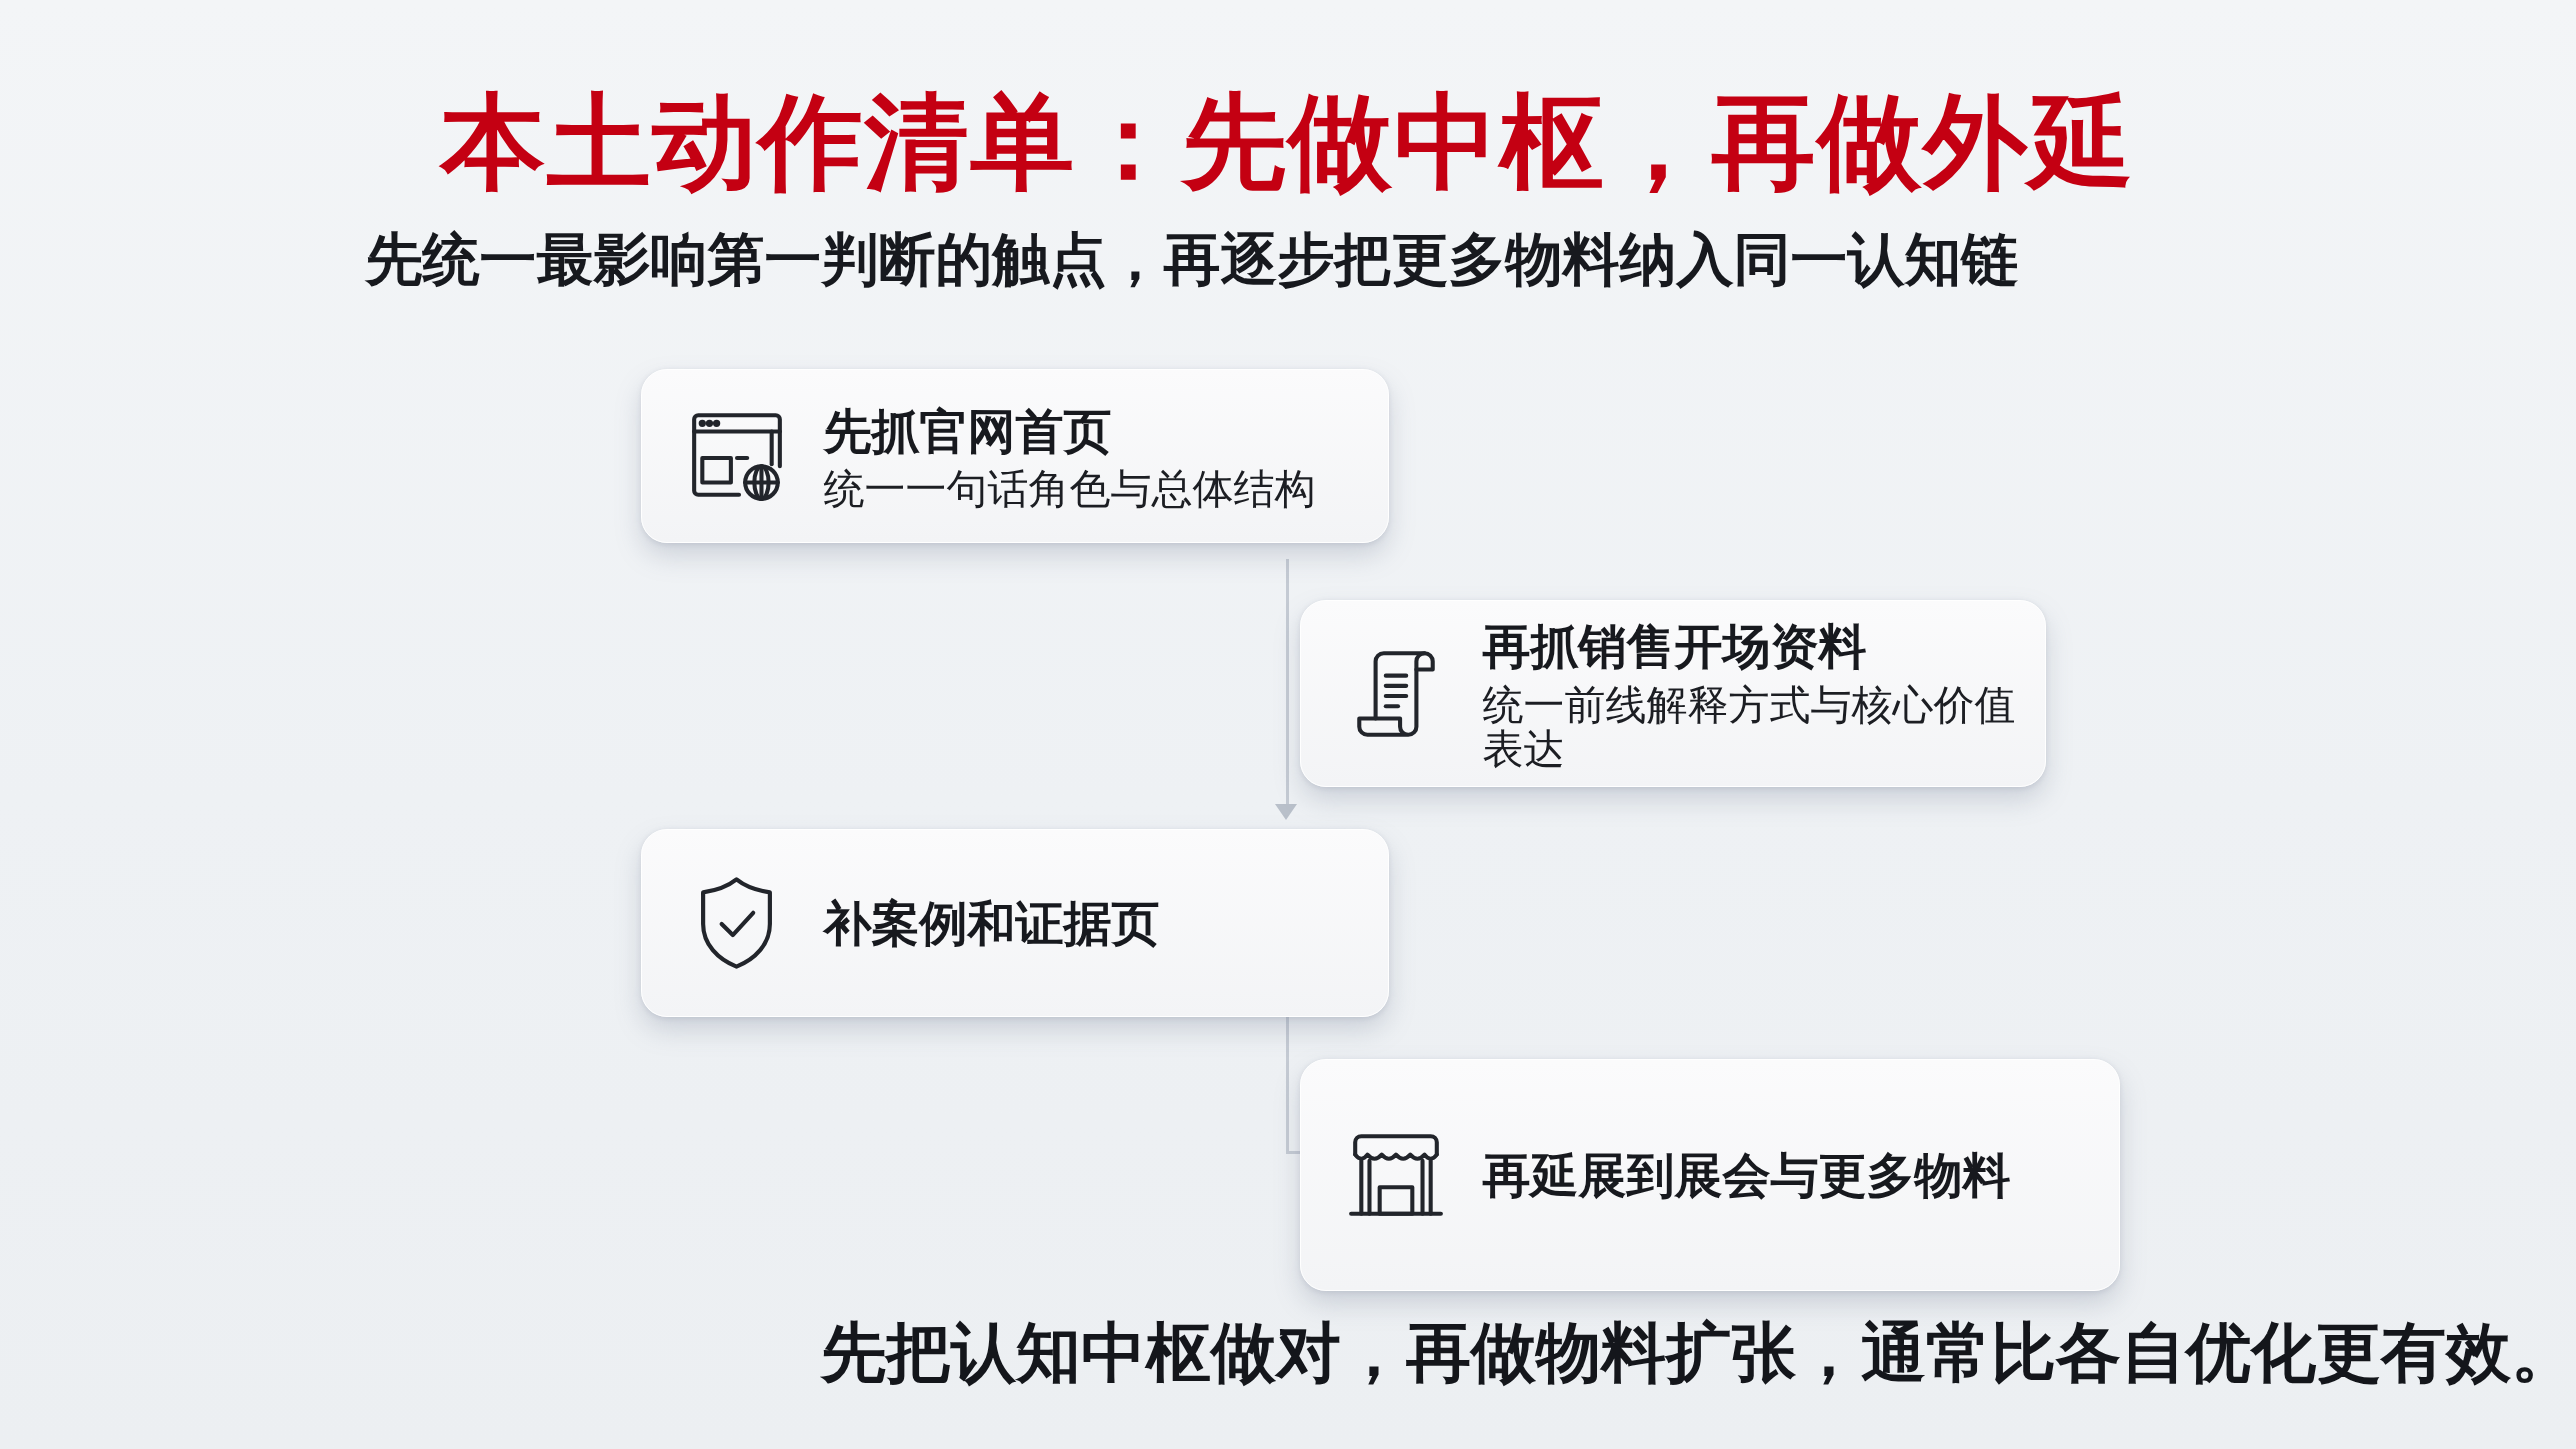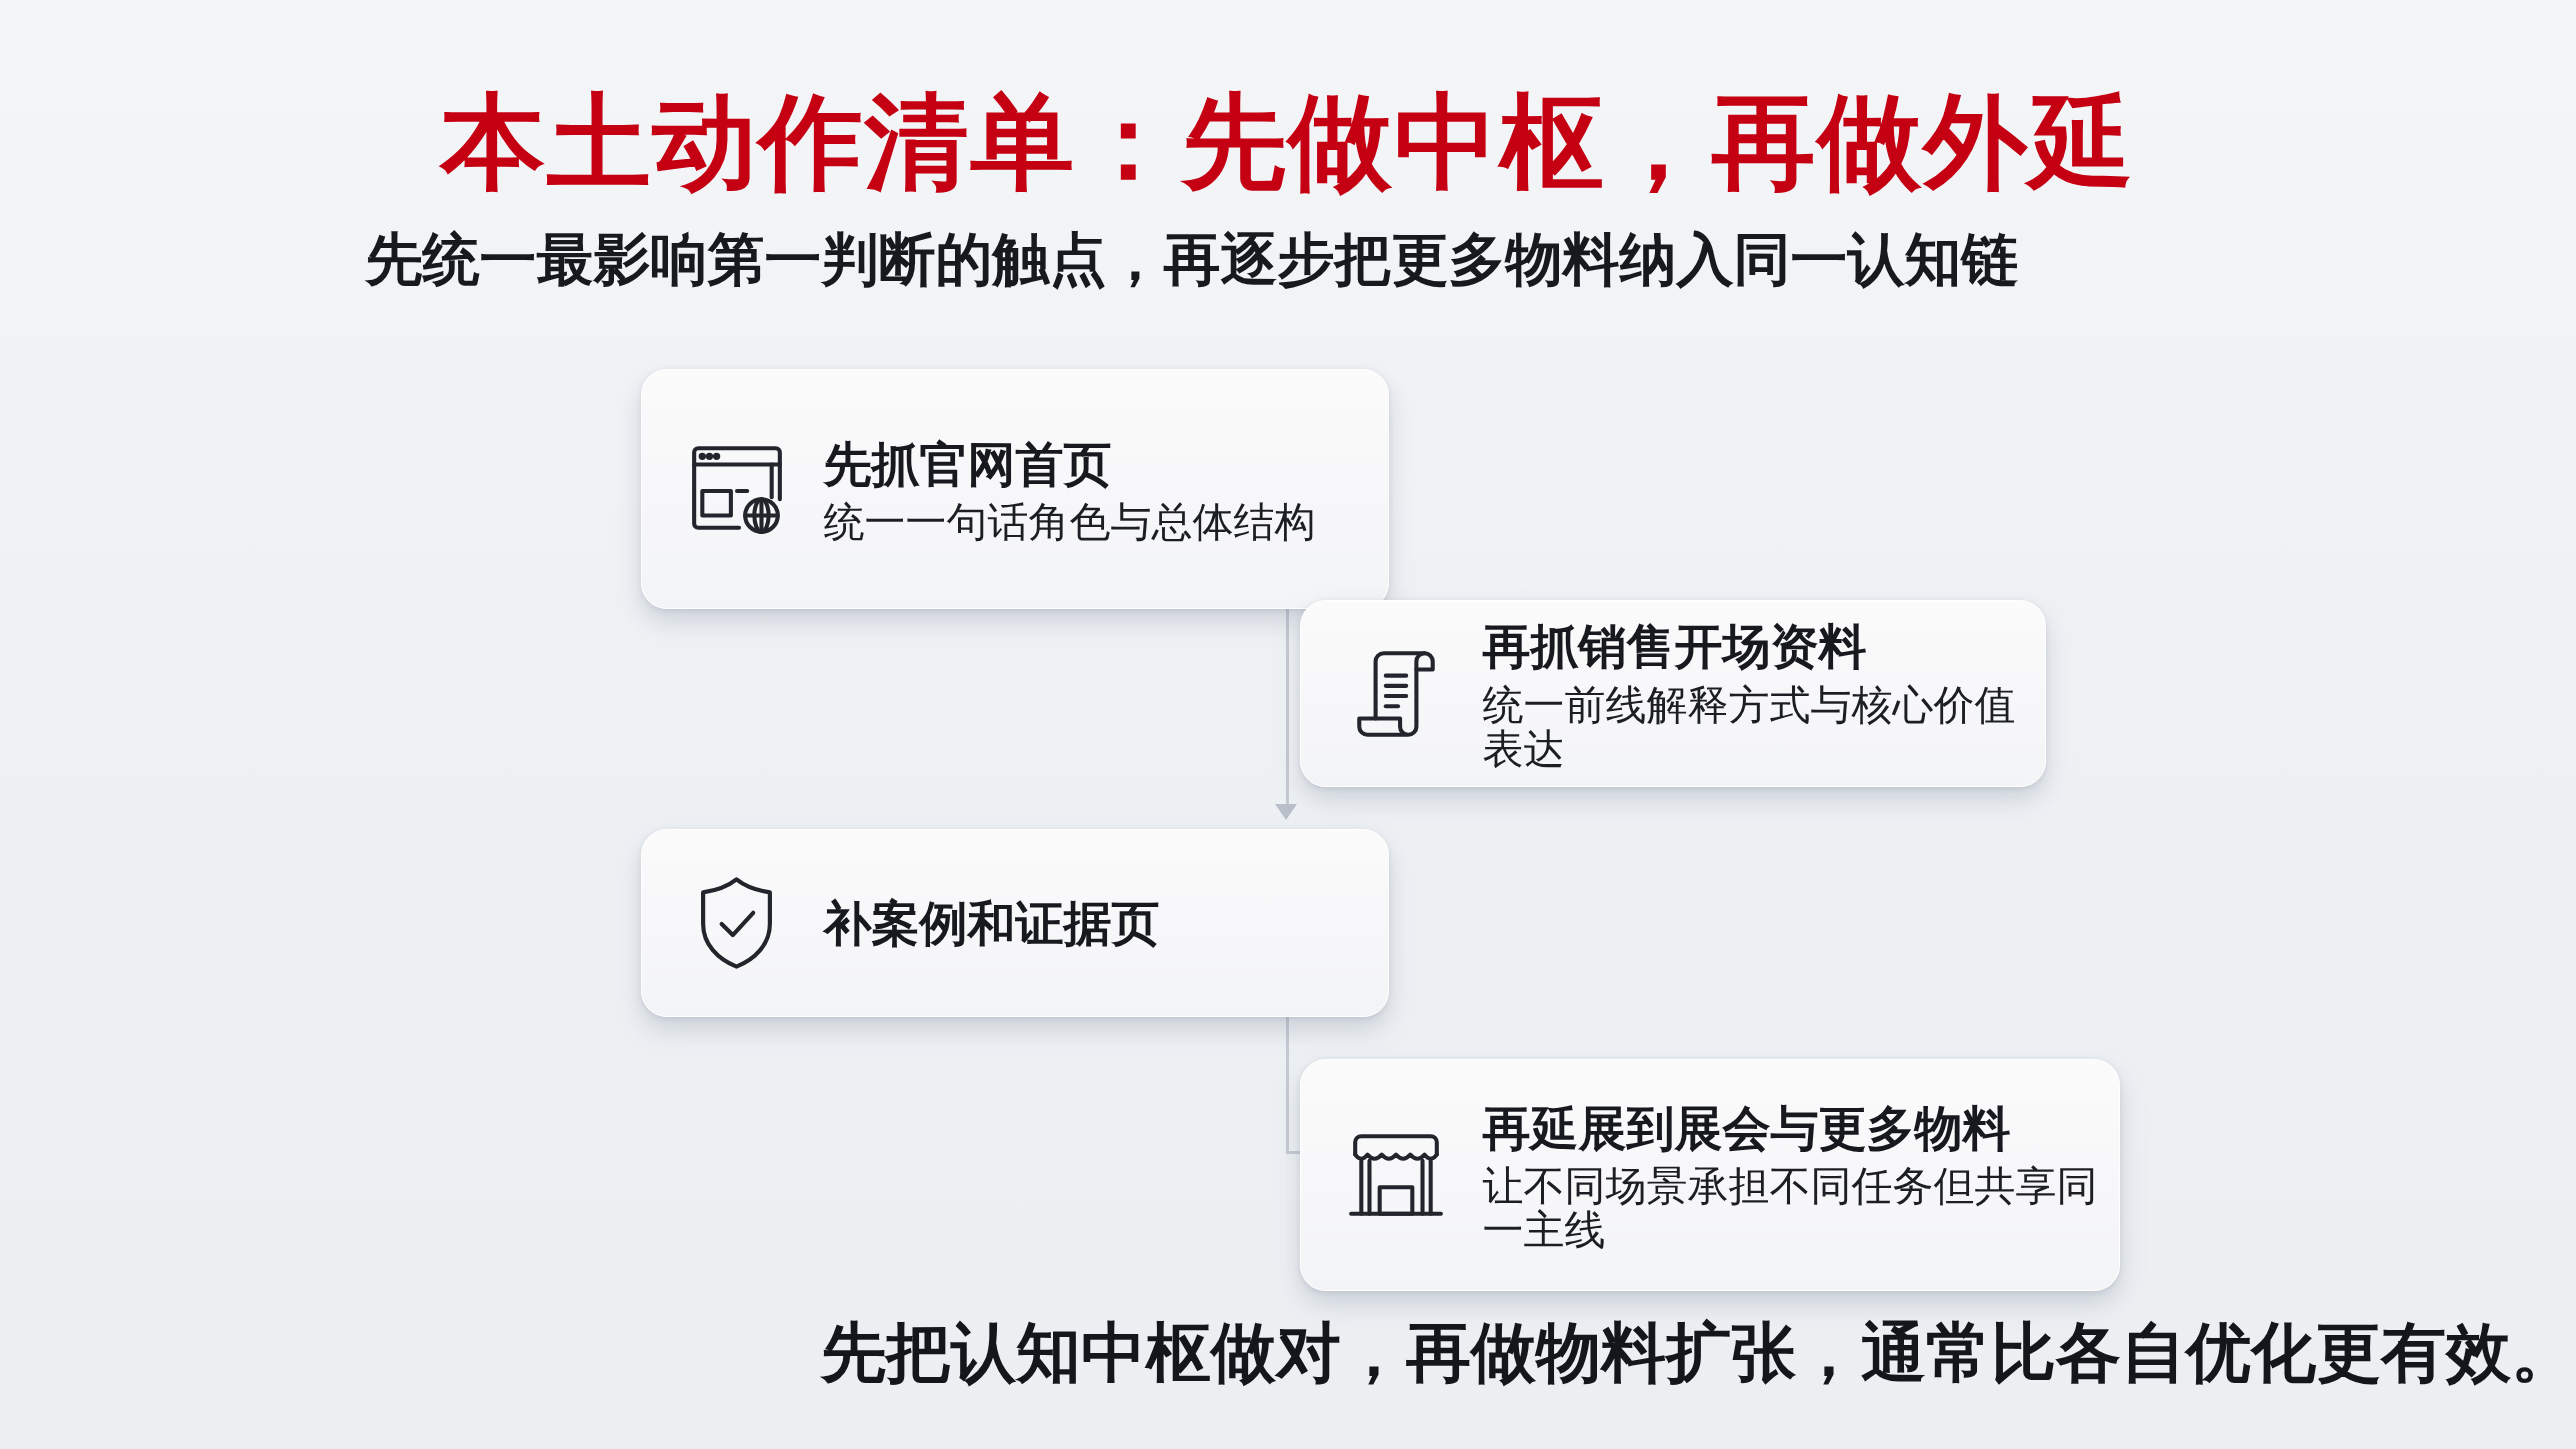--- a/index.html
+++ b/index.html
@@ -54,21 +54,21 @@
 <body>
 
 <div class="title">本土动作清单：先做中枢，再做外延</div>
 <div class="subtitle">先统一最影响第一判断的触点，再逐步把更多物料纳入同一认知链</div>
 
 <div class="connector" style="left:1286px; top:559px; width:2.8px; height:248px;"></div>
 <div class="arrow-head" style="left:1275px; top:804px;"></div>
 <div class="connector" style="left:1286px; top:1017px; width:2.8px; height:137px;"></div>
 <div class="connector" style="left:1286px; top:1151px; width:16.7px; height:2.8px;"></div>
 
-<div class="card" style="left:641px; top:369px; width:748px; height:240px;">
+<div class="card" style="left:641px; top:369px; width:748px; height:174px;">
   <div class="icon">
     <svg width="102" height="102" viewBox="0 0 100 100" fill="none" stroke="#22252b" stroke-width="4" stroke-linecap="round" stroke-linejoin="round">
       <path d="M52 88 H12 a4 4 0 0 1 -4 -4 V14 a4 4 0 0 1 4 -4 H88 a4 4 0 0 1 4 4 V60"></path>
       <line x1="8" y1="26" x2="92" y2="26"></line>
       <circle cx="16" cy="18" r="1.6" fill="#22252b"></circle>
       <circle cx="23" cy="18" r="1.6" fill="#22252b"></circle>
       <circle cx="30" cy="18" r="1.6" fill="#22252b"></circle>
       <line x1="84" y1="26" x2="84" y2="58"></line>
       <rect x="16" y="52" width="28" height="24"></rect>
       <line x1="50" y1="52" x2="60" y2="52"></line>
@@ -122,18 +122,17 @@
       <line x1="16" y1="36" x2="16" y2="88"></line>
       <line x1="24" y1="36" x2="24" y2="88"></line>
       <line x1="76" y1="36" x2="76" y2="88"></line>
       <line x1="84" y1="36" x2="84" y2="88"></line>
       <rect x="34" y="62" width="32" height="26"></rect>
       <line x1="6" y1="88" x2="94" y2="88"></line>
     </svg>
   </div>
   <div class="text">
     <div class="head">再延展到展会与更多物料</div>
-    <div class="desc">让不同场景承担不同任务但共享同一主线</div>
   </div>
 </div>
 
 <div class="footer">先把认知中枢做对，再做物料扩张，通常比各自优化更有效。</div>
 
 
 </body></html>

